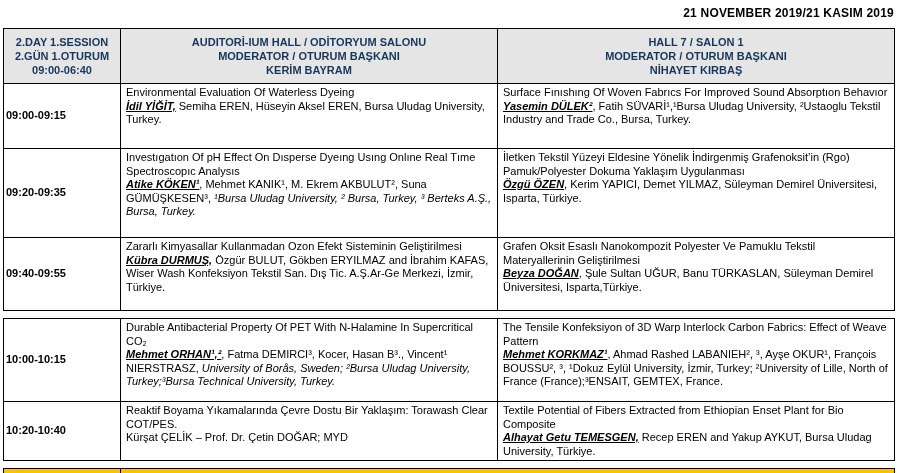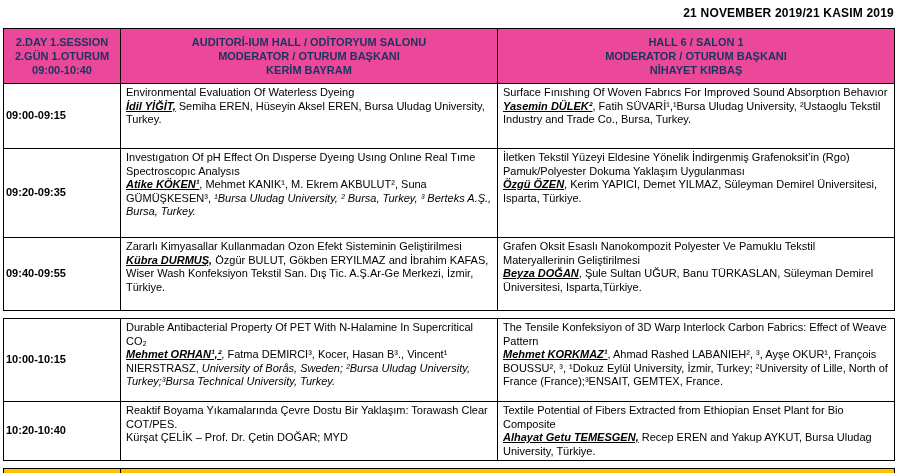--- a/index.html
+++ b/index.html
@@ -22,21 +22,21 @@
     border:1px solid #000;
     padding:2px 5px;
     font-size:11px; line-height:13.5px;
     vertical-align:top; word-wrap:break-word;
   }
   td.time {
     text-align:left; vertical-align:middle;
     font-weight:bold; padding:2px;
   }
   tr.hdr td {
-    background:#ec4899; color:#17365D;
+    background:#e5e5e5; color:#17365D;
     font-weight:bold; text-align:center; vertical-align:middle;
     height:50px; font-size:11px; line-height:14px;
   }
   tr.r1 td { height:60px; }
   tr.r2 td { height:84px; }
   tr.r3 td { height:68px;margin-top:22px; }
   tr.r4 td { height:78px; }
   tr.r5 td { height:46px; }
   .lead { font-weight:bold; font-style:italic; text-decoration:underline; }
   .aff  { font-style:italic; }
@@ -57,29 +57,29 @@
     <colgroup>
         <col style="width:117px">
         <col style="width:377px">
         <col style="width:397px">
       </colgroup>
     <tbody>
         <tr class="hdr">
       <td>
         <div>2.DAY 1.SESSION</div>
         <div>2.GÜN 1.OTURUM</div>
-        <div>09:00-10:40</div>
+        <div>09:00-06:40</div>
       </td>
       <td>
         <div>AUDITORİ-IUM HALL / ODİTORYUM SALONU</div>
         <div>MODERATOR / OTURUM BAŞKANI</div>
         <div>KERİM BAYRAM</div>
       </td>
       <td>
-        <div>HALL 6 / SALON 1</div>
+        <div>HALL 7 / SALON 1</div>
         <div>MODERATOR / OTURUM BAŞKANI</div>
         <div>NİHAYET KIRBAŞ</div>
       </td>
     </tr>
 
     <tr class="r1">
       <td class="time">09:00-09:15</td>
       <td class="session">
         <div>Environmental Evaluation Of Waterless Dyeing</div>
         <div><span class="lead">İdil YİĞİT,</span><span> Semiha EREN, Hüseyin Aksel EREN, Bursa Uludag University, Turkey.</span><span class="aff"></span></div>

